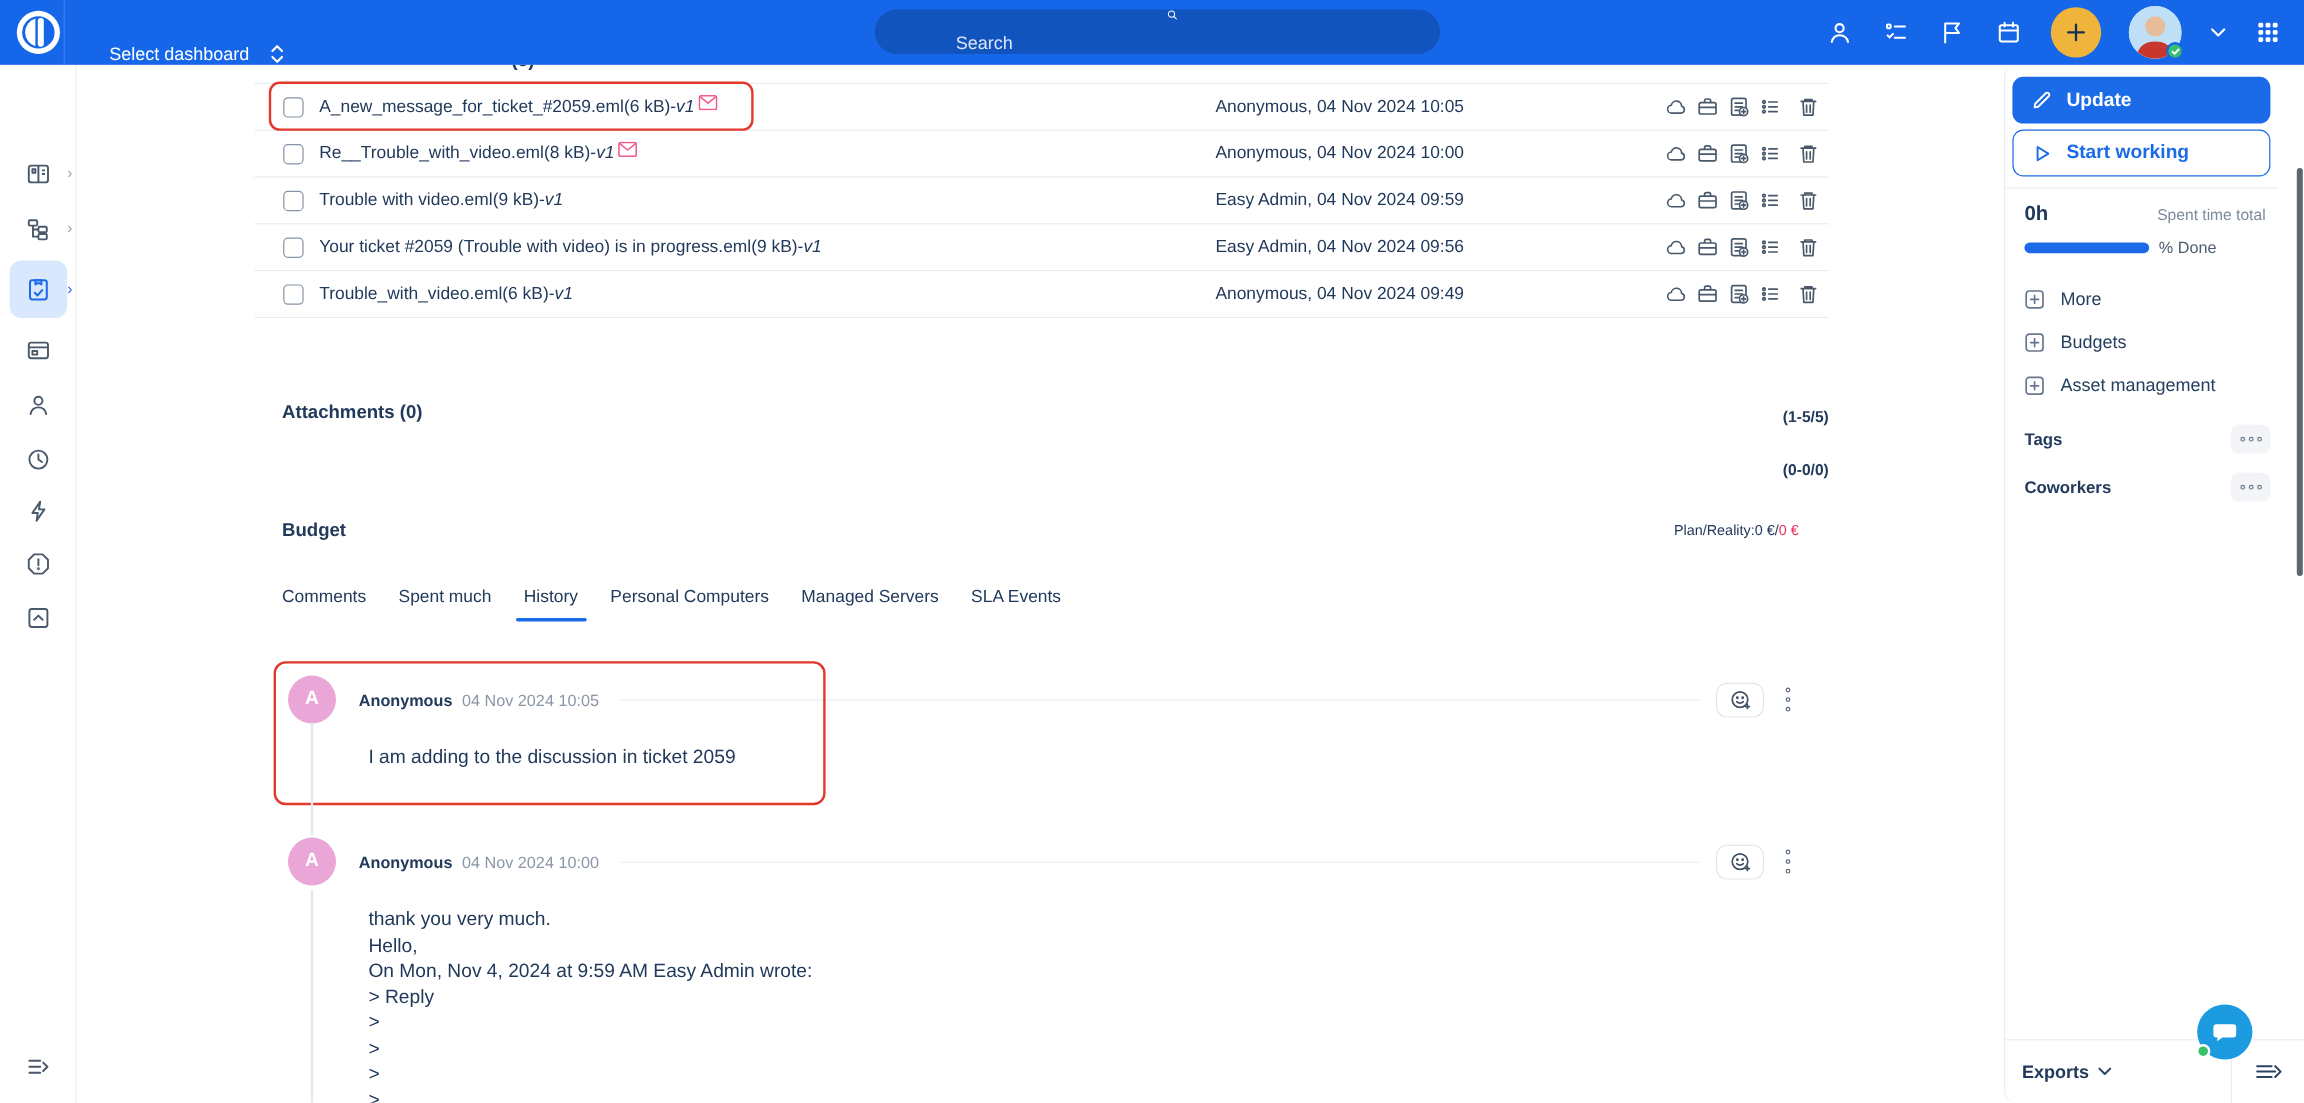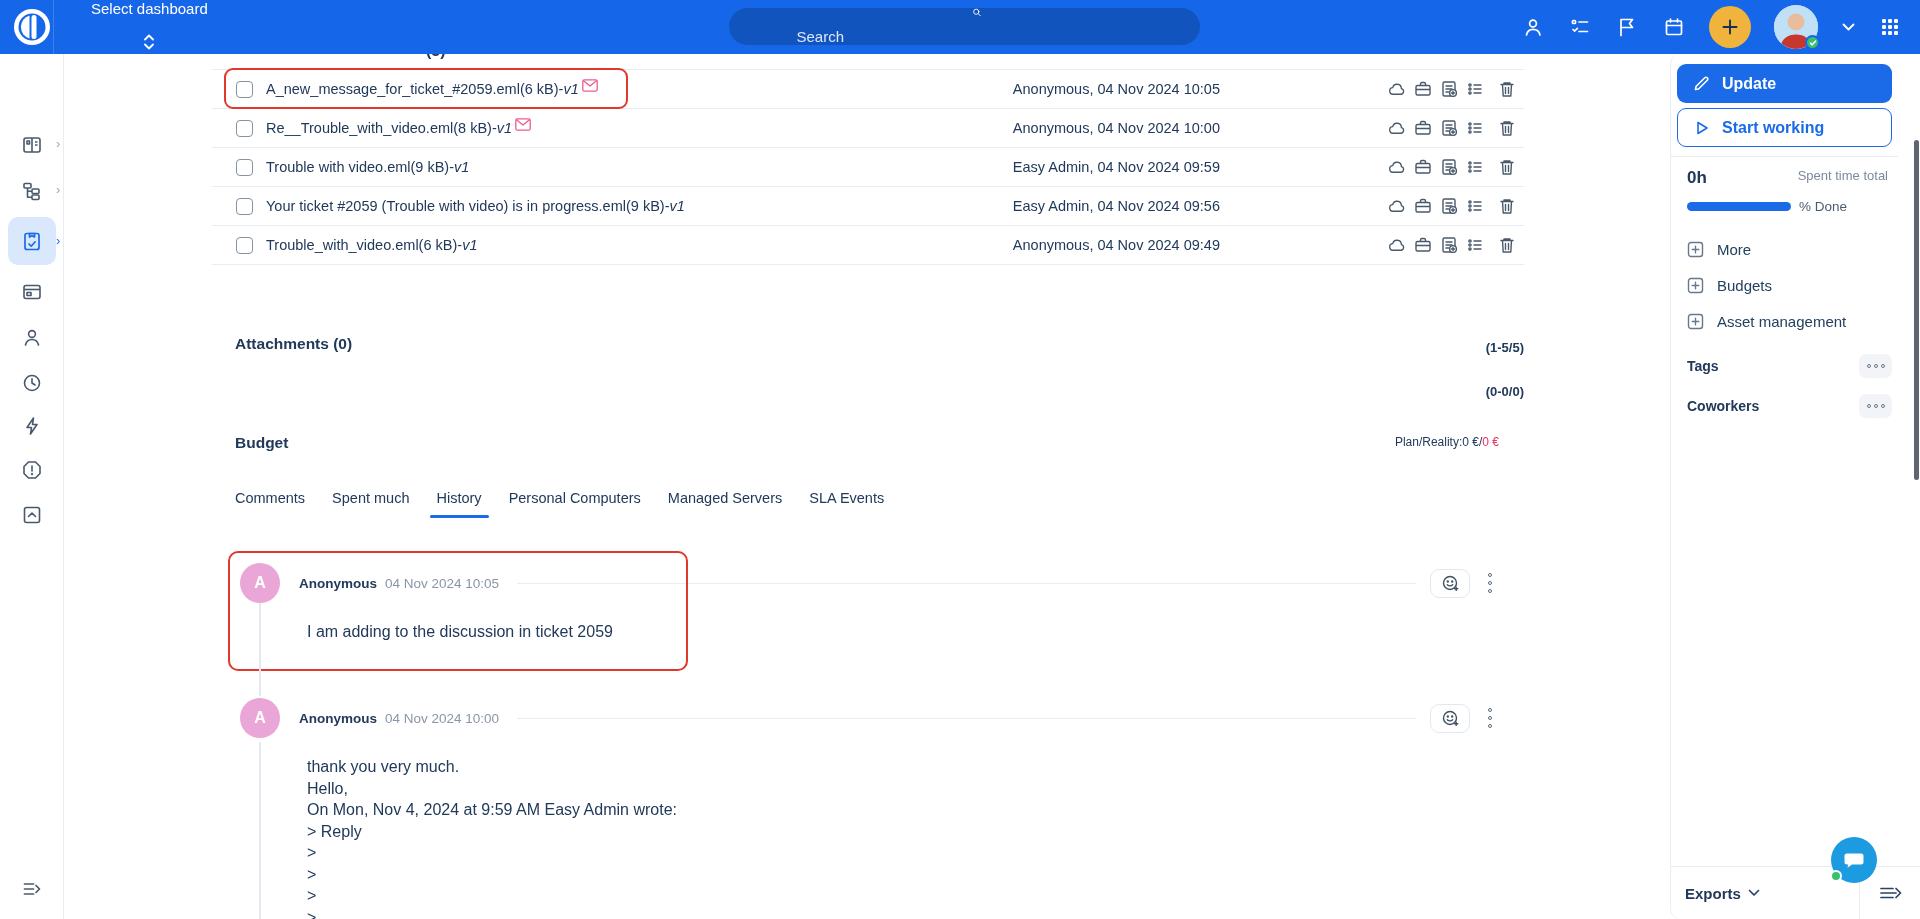--- a/index.html
+++ b/index.html
@@ -9,21 +9,21 @@
   }
   *{margin:0;padding:0;box-sizing:border-box;}
   html,body{width:1920px;height:919px;overflow:hidden;background:#fff;}
   body{font-family:"Liberation Sans",sans-serif;color:var(--text);}
   .app{position:relative;width:1920px;height:919px;background:#fff;}
 
   
   .navbar{position:absolute;top:0;left:0;width:1920px;height:54px;background:var(--navbar);display:flex;align-items:center;z-index:30;}
   .logo{position:absolute;left:12px;top:7px;width:40px;height:40px;cursor:pointer;}
   .nav-sep{position:absolute;left:53px;top:0;width:1px;height:54px;background:rgba(255,255,255,.18);}
-  .dash-select{position:absolute;left:91px;top:0;height:54px;display:flex;align-items:center;gap:16px;color:#fff;font-size:15px;font-weight:500;cursor:pointer;flex-direction:column;}
+  .dash-select{position:absolute;left:91px;top:0;height:54px;display:flex;align-items:flex-end;gap:16px;color:#fff;font-size:15px;font-weight:500;cursor:pointer;}
   .search-pill{position:absolute;left:729px;top:8px;width:471px;height:37px;background:var(--search_pill);border-radius:19px;display:flex;align-items:center;padding-left:24px;gap:11px;flex-direction:column;}
   .search-pill input{background:transparent;border:none;outline:none;color:#fff;font-size:15px;font-family:inherit;width:360px;}
   .search-pill input::placeholder{color:#E8EFFB;opacity:.95;}
   .nav-right{position:absolute;right:18px;top:0;height:54px;display:flex;align-items:center;gap:23px;}
   .nav-ic{width:24px;height:24px;display:flex;align-items:center;justify-content:center;cursor:pointer;}
   .add-btn{width:42px;height:42px;border-radius:50%;background:var(--add_yellow);display:flex;align-items:center;justify-content:center;cursor:pointer;}
   .nav-avatar{position:relative;width:44px;height:44px;border-radius:50%;background:#BFE0F6;overflow:visible;cursor:pointer;}
   .nav-avatar .badge{position:absolute;right:-2px;bottom:-1px;width:15px;height:15px;border-radius:50%;background:var(--online_green);border:2px solid var(--navbar);display:flex;align-items:center;justify-content:center;}
 
   
@@ -79,21 +79,21 @@
   .msg-line{line-height:21.5px;min-height:21.5px;white-space:pre-wrap;}
   .thread-line{position:absolute;left:195px;width:1.5px;background:#E4E9EF;}
   .tl-1{top:549px;height:93px;} .tl-2{top:688px;height:177px;}
 
   
   .rightbar{position:absolute;left:1670px;top:54px;width:250px;height:865px;background:#fff;border-left:1px solid var(--border);padding:10px 28px 0 6px;border-radius:10px;}
   .btn{width:100%;height:39px;border-radius:9px;display:flex;align-items:center;padding-left:16px;gap:12px;font-size:16px;font-weight:700;cursor:pointer;font-family:inherit;}
   .btn-update{background:var(--accent);color:#fff;border:none;}
   .btn-start{margin-top:5px;background:#fff;color:var(--accent);border:1.5px solid var(--accent);}
   .rb-div{border:none;border-top:1px solid var(--border);margin:9px -6px 0 -6px;}
-  .rb-stats{display:flex;align-items:flex-start;justify-content:space-between;margin:11px 4px 0 10px;}
+  .rb-stats{display:flex;align-items:center;justify-content:space-between;margin:11px 4px 0 10px;}
   .rb-stats .val{font-size:17px;font-weight:800;}
   .rb-stats .lbl{font-size:13px;color:#7D8A9C;}
   .rb-progress{display:flex;align-items:center;gap:8px;margin:11px 0 0 10px;}
   .rb-bar{width:104px;height:9px;border-radius:5px;background:var(--accent);}
   .rb-done{font-size:13.5px;color:#4C5B6E;}
   .rb-items{margin-top:17px;}
   .rb-item{height:36px;display:flex;align-items:center;gap:13px;padding-left:10px;font-size:15px;cursor:pointer;color:#24405E;}
   .rb-item svg{color:#67788C;}
   .rb-groups{margin-top:7px;}
   .rb-group{height:40px;display:flex;align-items:center;justify-content:space-between;padding-left:10px;}

